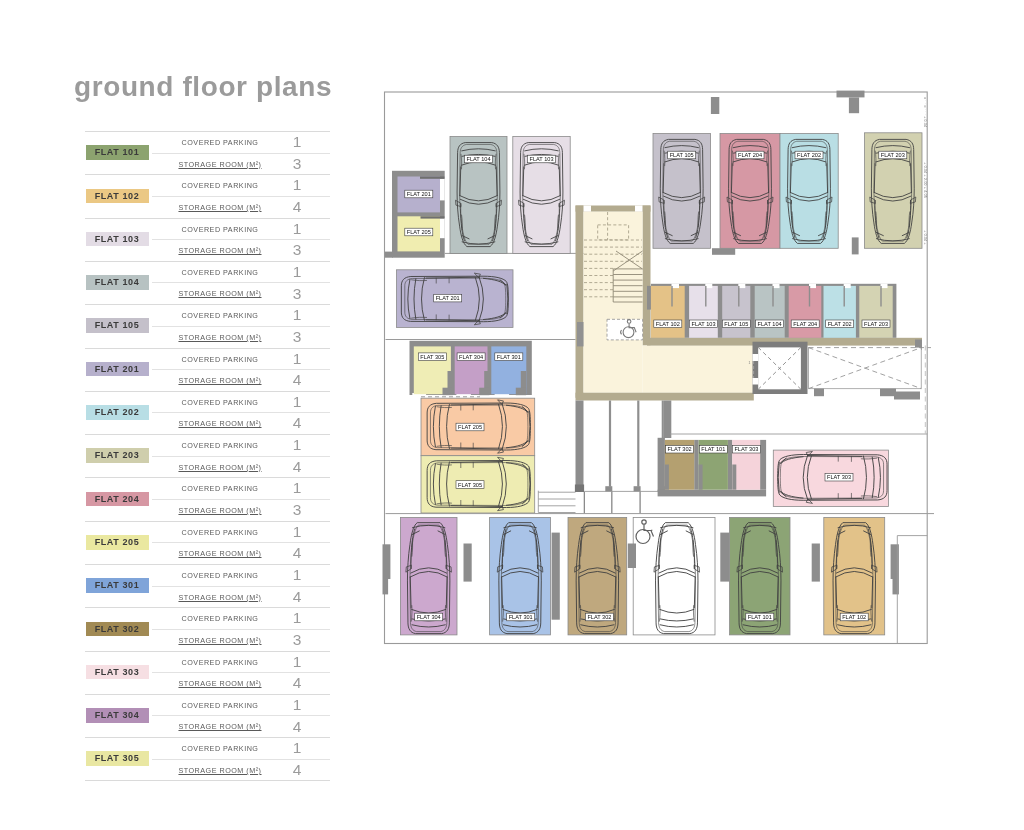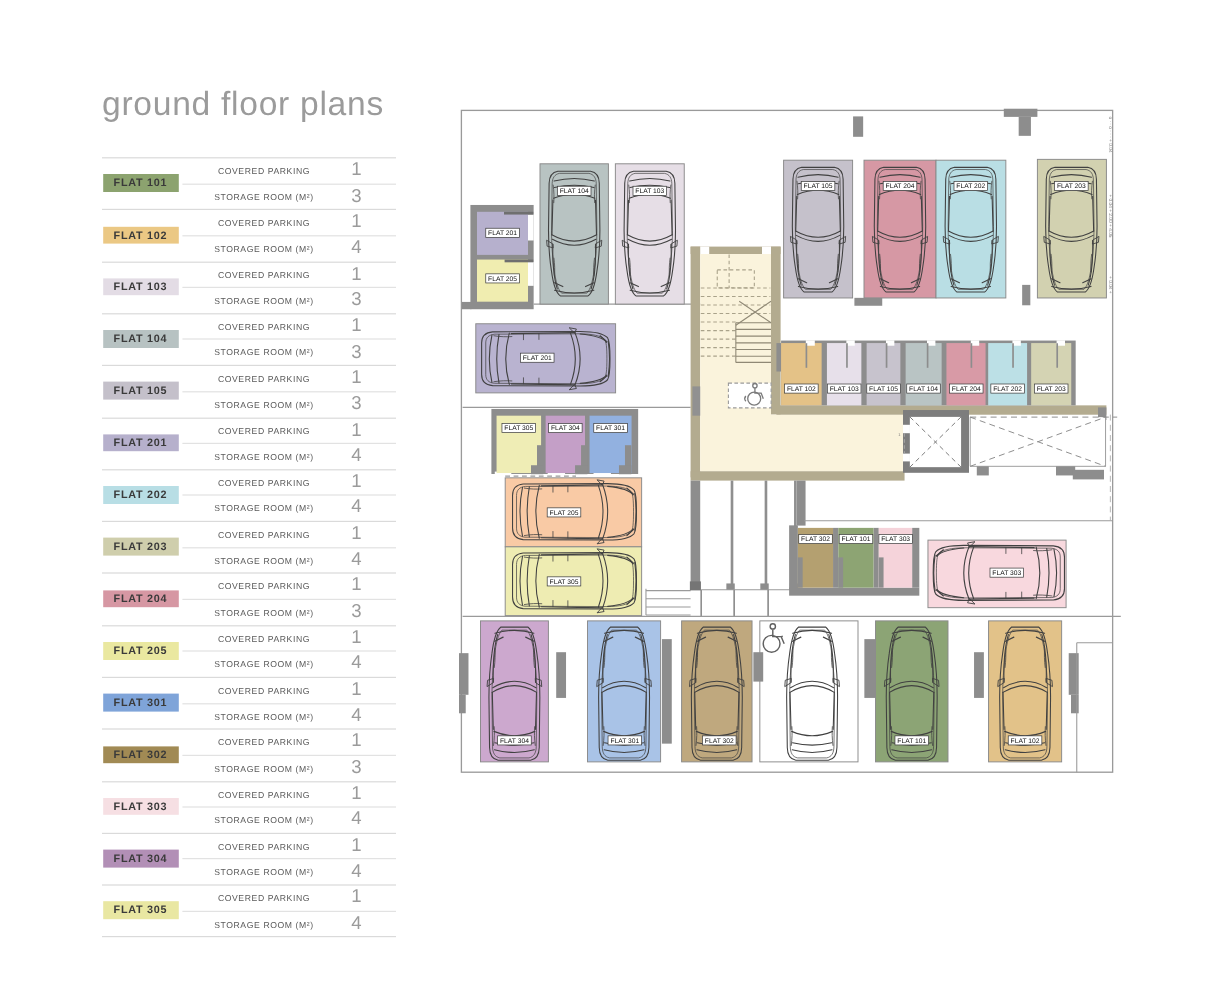--- a/index.html
+++ b/index.html
@@ -1,23 +1,23 @@
 <!DOCTYPE html>
 <html><head>
 <meta charset="utf-8">
 <style>
 html,body{margin:0;padding:0;background:#ffffff;}
 body{width:1024px;height:830px;position:relative;font-family:"Liberation Sans",sans-serif;overflow:hidden;}
-.title{position:absolute;left:85px;top:70.5px;font-size:28px;color:#9b9b9b;letter-spacing:0.6px;}
+.title{position:absolute;left:74px;top:70.5px;font-size:28px;color:#9b9b9b;letter-spacing:0.6px;font-weight:bold;}
 .grp{position:absolute;left:0;top:0;width:340px;height:43.3px;margin-top:15px;}
 .sep{position:absolute;left:85px;top:0;width:245px;border-top:1px solid #dadada;}
 .hsep{position:absolute;left:152px;top:21.6px;width:178px;border-top:1px solid #e2e2e2;}
 .cp,.sr{position:absolute;left:150px;width:140px;text-align:center;font-size:7.2px;letter-spacing:0.5px;color:#5a5a5a;}
 .cp{top:7px;}
-.sr{top:28.6px;}
+.sr{top:28.6px;text-decoration:underline;}
 .n1,.n2{position:absolute;left:282px;width:30px;text-align:center;font-size:15.5px;color:#9b9b9b;}
 .n1{top:2px;}
 .n2{top:23.7px;}
 .chip{position:absolute;left:85.5px;top:14.3px;width:63px;height:14.6px;line-height:14.6px;text-align:center;font-size:9px;font-weight:bold;letter-spacing:0.6px;color:#3a3a3a;}
 </style>
 </head>
 <body>
 
 <div class="title">ground floor plans</div>
 

